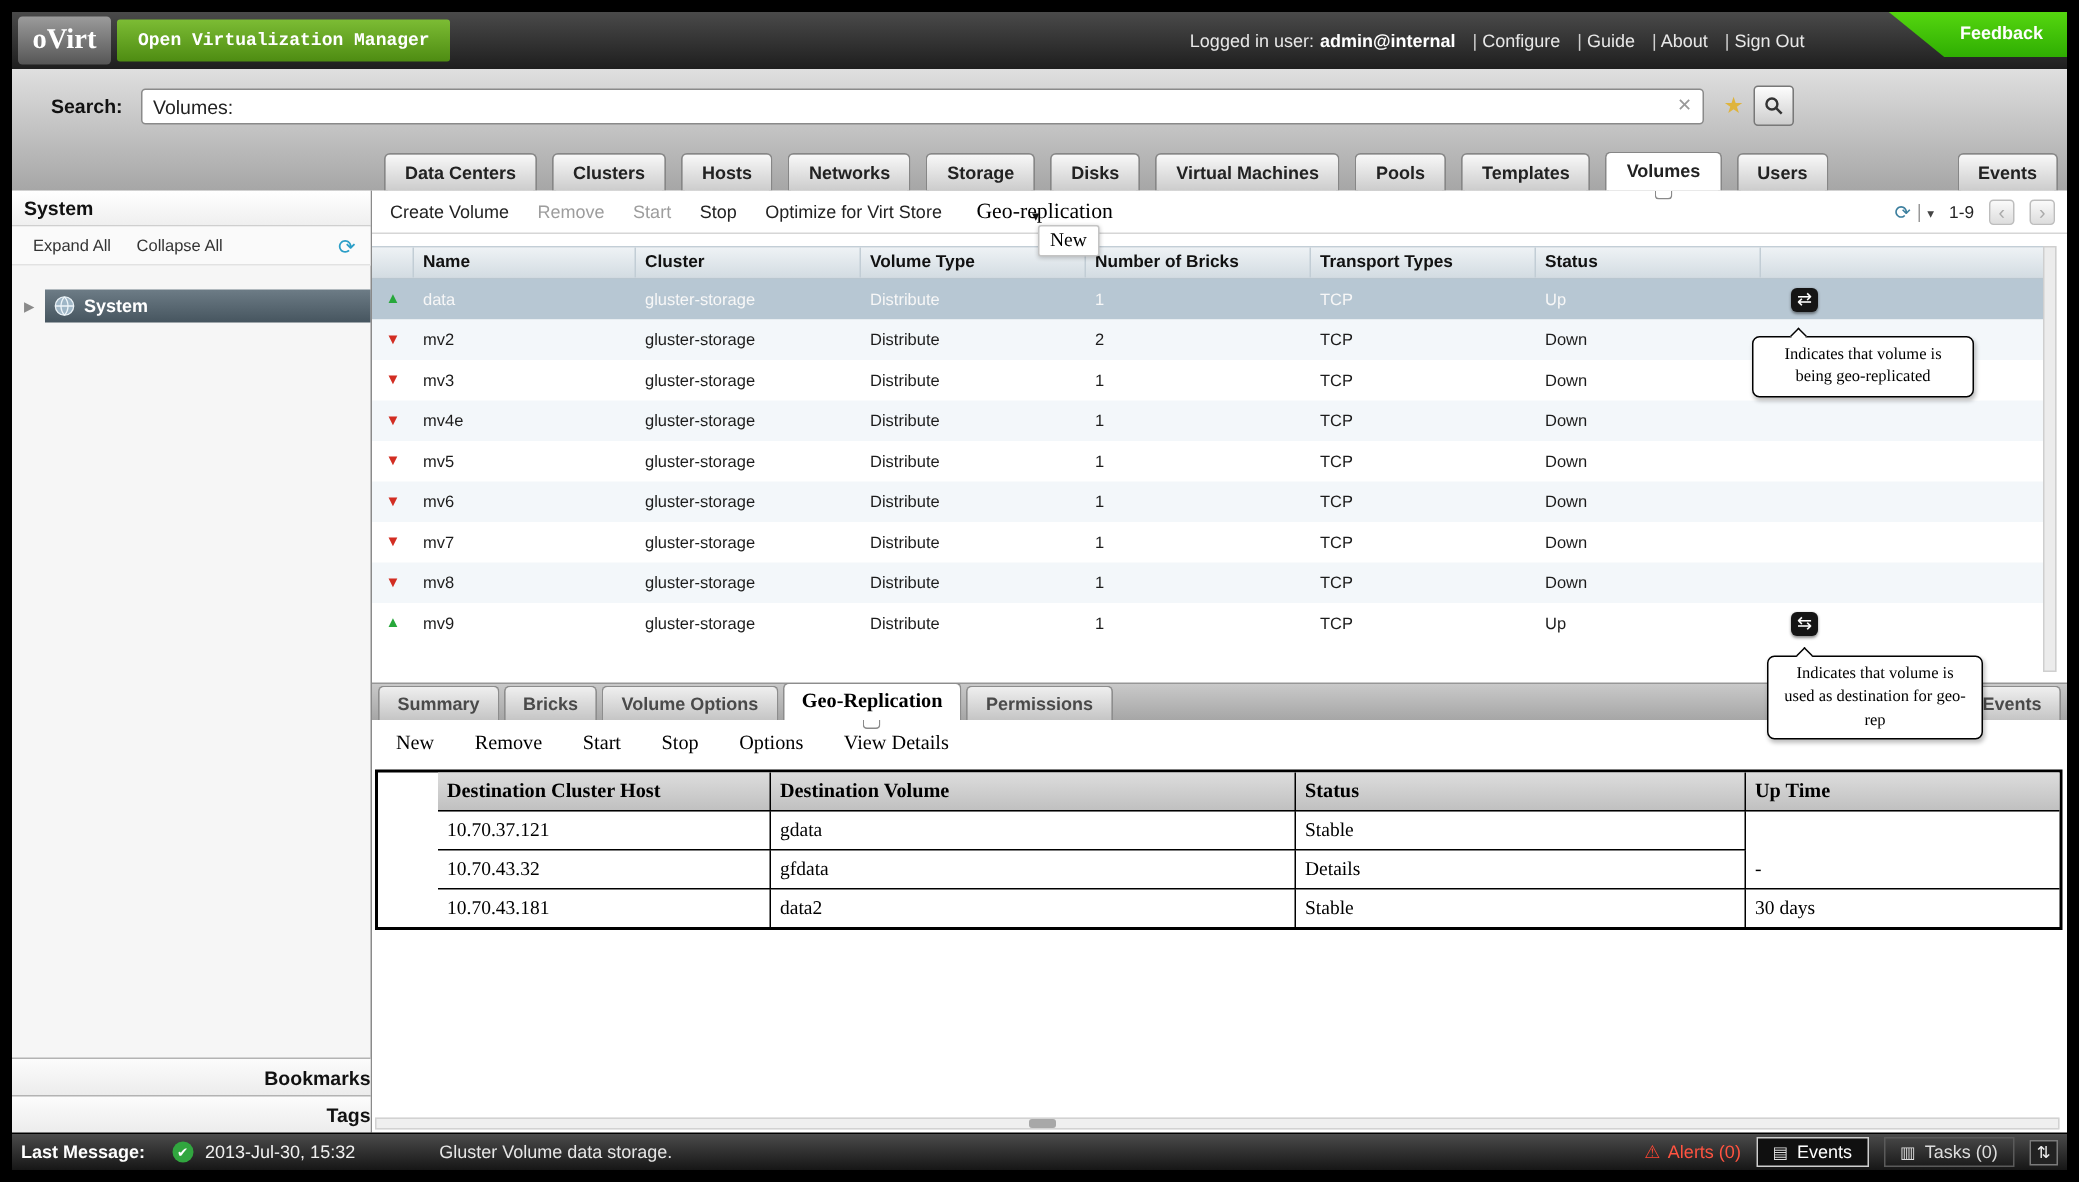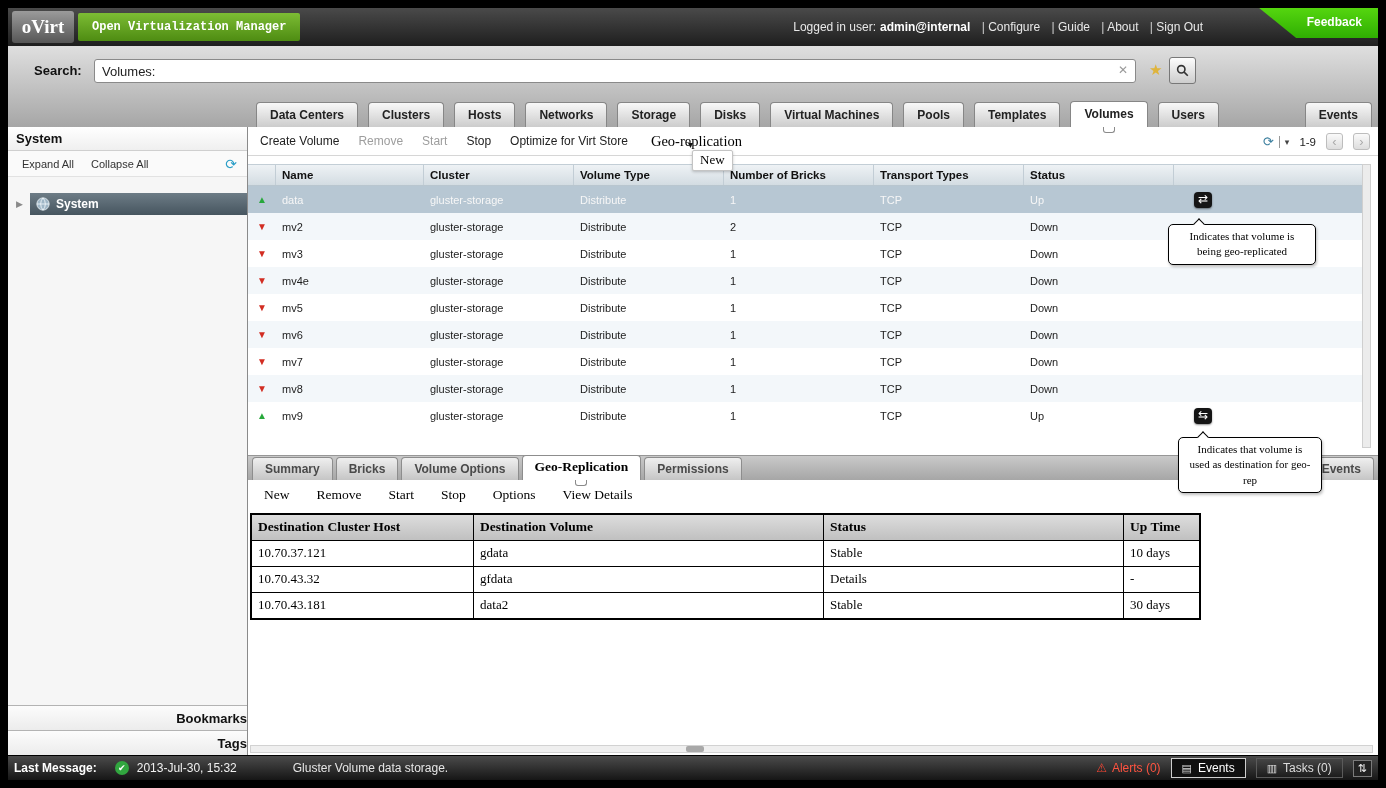--- a/index.html
+++ b/index.html
@@ -110,22 +110,22 @@
           background:linear-gradient(#efefef,#c5c5c5); border:1px solid #8d8d8d; border-bottom:none;
           border-radius:4px 4px 0 0; font-size:12px; font-weight:bold; color:#4a4a4a; }
   .dtab.active { background:#fff; color:#000; font-family:"Liberation Serif",serif; font-size:13.5px; height:25px; z-index:3; }
   .dtab .notch { display:none; }
   .dtab.active .notch { display:block; position:absolute; left:50%; bottom:-6px; transform:translateX(-50%);
           width:12px; height:6px; background:#fff; border:1px solid #8a8a8a; border-top:none; border-radius:0 0 3px 3px; }
   .devents { position:absolute; right:4px; bottom:0; }
   .dtoolbar { position:absolute; left:0; top:353px; width:100%; height:30px; background:#fff; display:flex;
               align-items:center; gap:27px; padding-left:16px; font-family:"Liberation Serif",serif; font-size:13.5px; }
   .dtbtn { color:#000; cursor:pointer; white-space:nowrap; }
-  .geotable { position:absolute; left:2px; top:386px; width:951px; border:2px solid #000; background:#fff;
-              font-family:"Liberation Serif",serif; font-size:13px; color:#000; }
+  .geotable { position:absolute; left:2px; top:386px; width:1125px; border:2px solid #000; background:#fff;
+              font-family:"Liberation Serif",serif; font-size:13px; color:#000;padding-left:40px; }
   .ghead, .grow { display:flex; }
   .ghead { background:linear-gradient(#dddddd,#bfbfbf); font-weight:bold; font-size:13.5px; }
   .ghead > span, .grow > span { padding:4px 6px 5px; border-right:1px solid #000; border-bottom:1px solid #000; }
   .g0 { width:222px; } .g1 { width:350px; } .g2 { width:300px; } .g3 { flex:1; border-right:none !important; }
   .gbody .grow { cursor:pointer; }
   .gbody .grow:last-child > span { border-bottom:none; }
   .hscroll { position:absolute; left:2px; top:618px; width:1123px; height:8px; background:#efefef; border:1px solid #d2d2d2; cursor:pointer; }
   .hscroll .thumb { position:absolute; left:435px; top:0; width:18px; height:6px; background:#a8a8a8; border-radius:2px; }
 
   
@@ -447,21 +447,20 @@
         <span class="g1">Destination Volume</span>
         <span class="g2">Status</span>
         <span class="g3">Up Time</span>
       </div>
       <div class="gbody">
 
           <div class="grow">
             <span class="g0">10.70.37.121</span>
             <span class="g1">gdata</span>
             <span class="g2">Stable</span>
-            <span class="g3">10 days</span>
           </div>
 
           <div class="grow">
             <span class="g0">10.70.43.32</span>
             <span class="g1">gfdata</span>
             <span class="g2">Details</span>
             <span class="g3">-</span>
           </div>
 
           <div class="grow">

